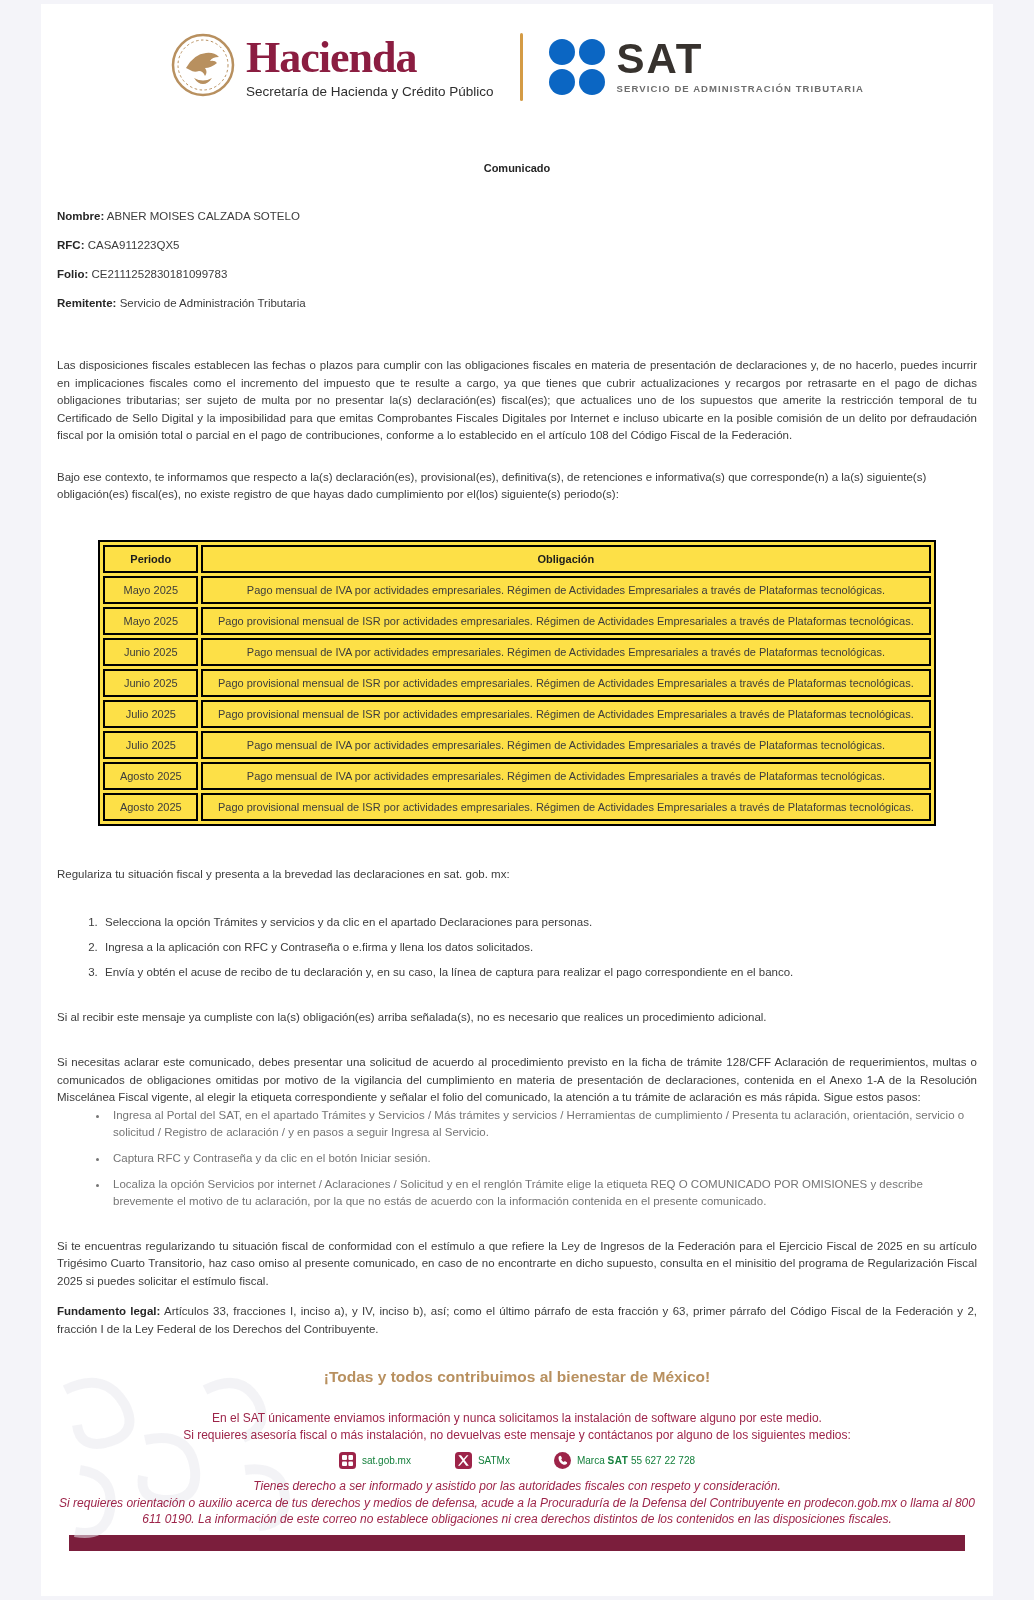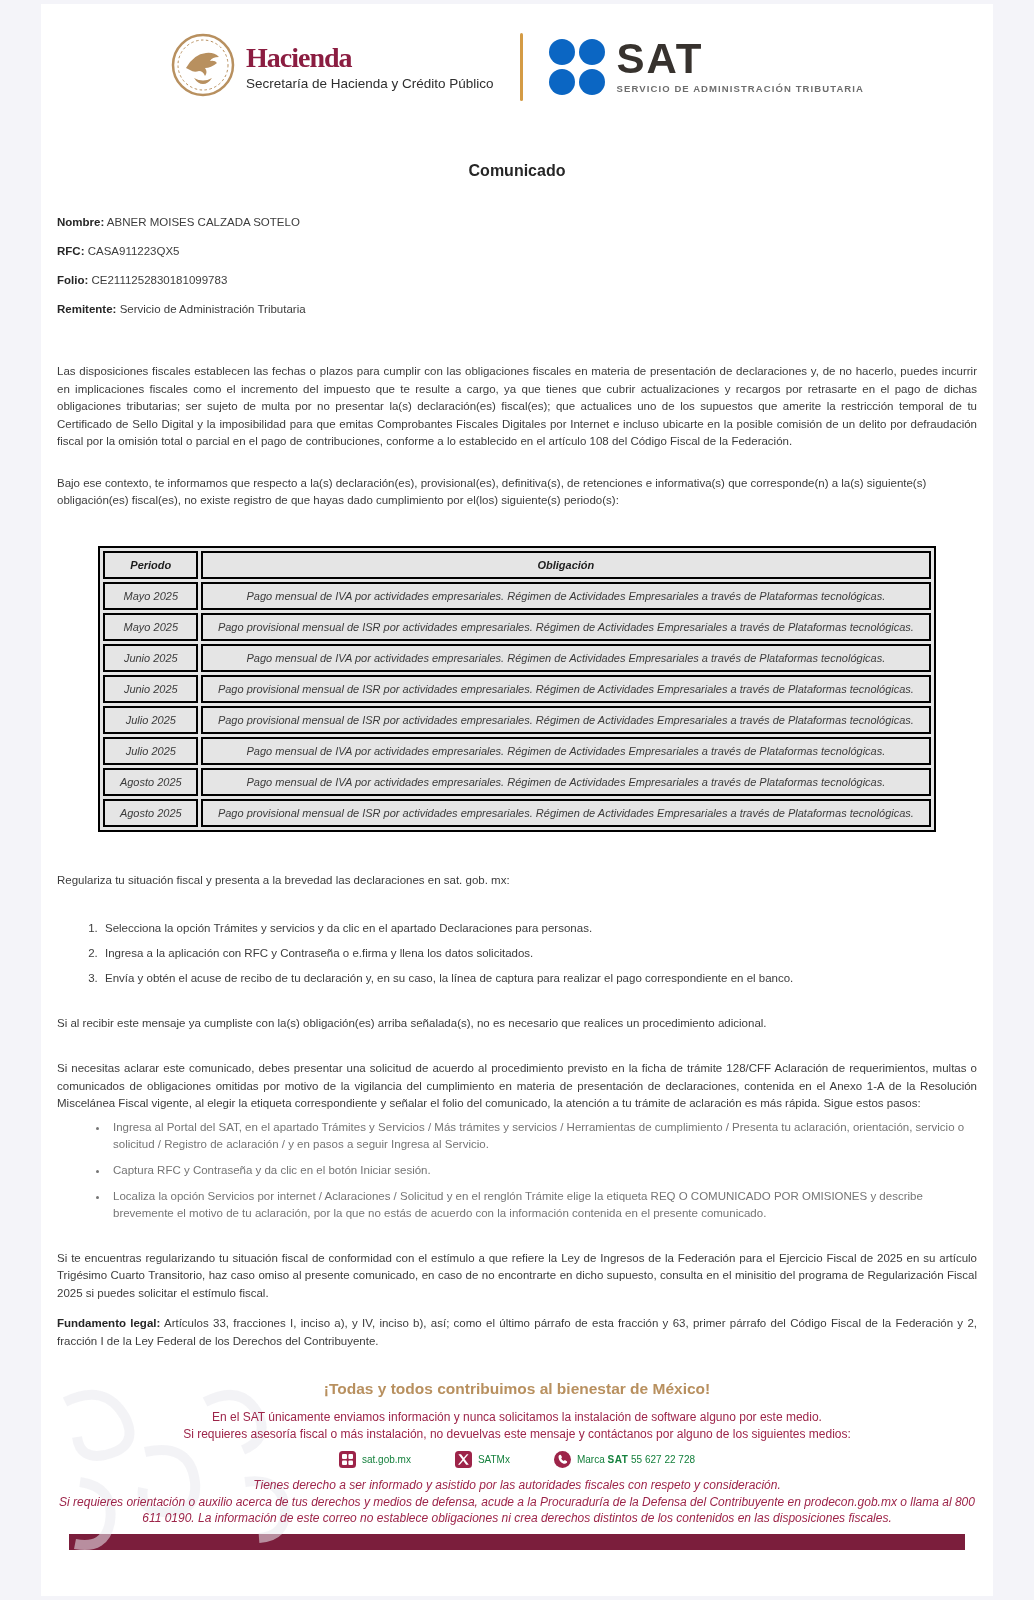--- a/index.html
+++ b/index.html
@@ -25,21 +25,21 @@
     justify-content: center;
     gap: 26px;
     padding-top: 6px;
     height: 96px;
   }
   .hacienda-block { display: flex; align-items: center; gap: 10px; }
   .hacienda-text { display: flex; flex-direction: column; align-items: flex-start; }
   .hacienda-word {
     font-family: "Liberation Serif", serif;
     font-weight: bold;
-    font-size: 28px;
+    font-size: 44px;
     line-height: 1;
     color: #8b1d41;
     letter-spacing: -1px;
   }
   .hacienda-sub {
     font-size: 13.5px;
     font-weight: normal;
     color: #2e2e2e;
     margin-top: 4px;
   }
@@ -76,21 +76,21 @@
     color: #6d6d6d;
     letter-spacing: 1.1px;
     margin-top: 5px;
   }
 
   
   .content { padding: 0 2px; }
   .doc-title {
     text-align: center;
     font-weight: bold;
-    font-size: 16px;
+    font-size: 11px;
     color: #262626;
     margin-top: 50px;
   }
   .fields { margin-top: 34px; }
   .field-row { font-size: 11.5px; margin-bottom: 13px; line-height: 16px; color: #3c3c3c; }
   .field-label { font-weight: bold; color: #262626; }
 
   .para {
     font-size: 11.5px;
     line-height: 17.5px;
@@ -100,22 +100,21 @@
   .p1 { margin-top: 46px; }
   .p2 { margin-top: 24px; text-align: left; }
 
   
   table.obligations {
     margin: 36px auto 1px auto;
     width: 91%;
     border-collapse: separate;
     border-spacing: 3px;
     border: 2px solid #000;
-    background: #e5e5e5;
-    font-style: italic;
+    background: #fde047;
   }
   table.obligations th, table.obligations td {
     border: 2px solid #000;
     font-size: 11px;
     text-align: center;
     padding: 6px 8px;
     height: 26px;
     color: #3c3c3c;
   }
   table.obligations th { font-weight: bold; color: #1d1d1d; }
@@ -130,21 +129,21 @@
     margin: 34px 0 0 44px;
     font-size: 11.5px;
     color: #3c3c3c;
   }
   ol.steps li { margin-bottom: 8px; line-height: 17px; padding-left: 4px; }
 
   .p3 { margin-top: 28px; text-align: left; }
   .p4 { margin-top: 28px; }
 
   ul.bullets {
-    margin: 6px 0 0 52px;
+    margin: 0 0 0 52px;
     font-size: 11.5px;
     color: #757575;
   }
   ul.bullets li { margin-bottom: 9px; line-height: 17px; padding-left: 4px; }
 
   .p5 { margin-top: 28px; }
   .fundamento { margin-top: 13px; text-align: justify; }
   .fundamento .field-label { color: #262626; }
 
   
@@ -166,21 +165,21 @@
     color: #b8905f;
     position: relative;
   }
   .footer-line {
     text-align: center;
     font-size: 12px;
     color: #9d2449;
     line-height: 16.5px;
     position: relative;
   }
-  .footer-lines { margin-top: 11px; }
+  .footer-lines { margin-top: 24px; }
   .contacts {
     display: flex;
     justify-content: center;
     align-items: center;
     gap: 44px;
     margin-top: 9px;
     position: relative;
   }
   .contact {
     display: flex;

